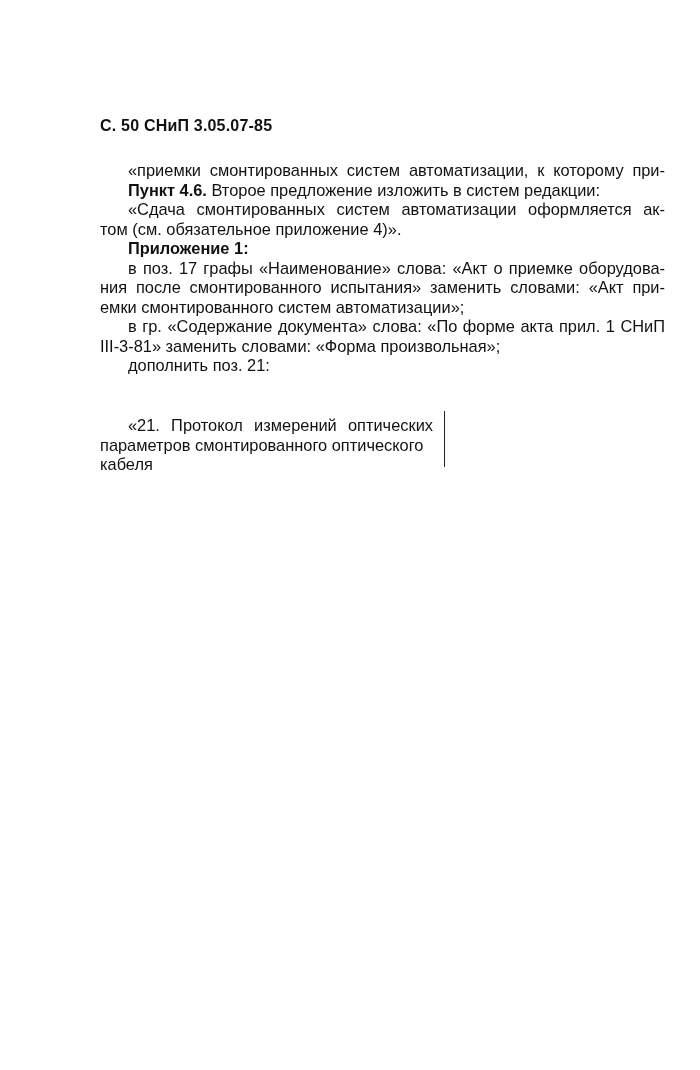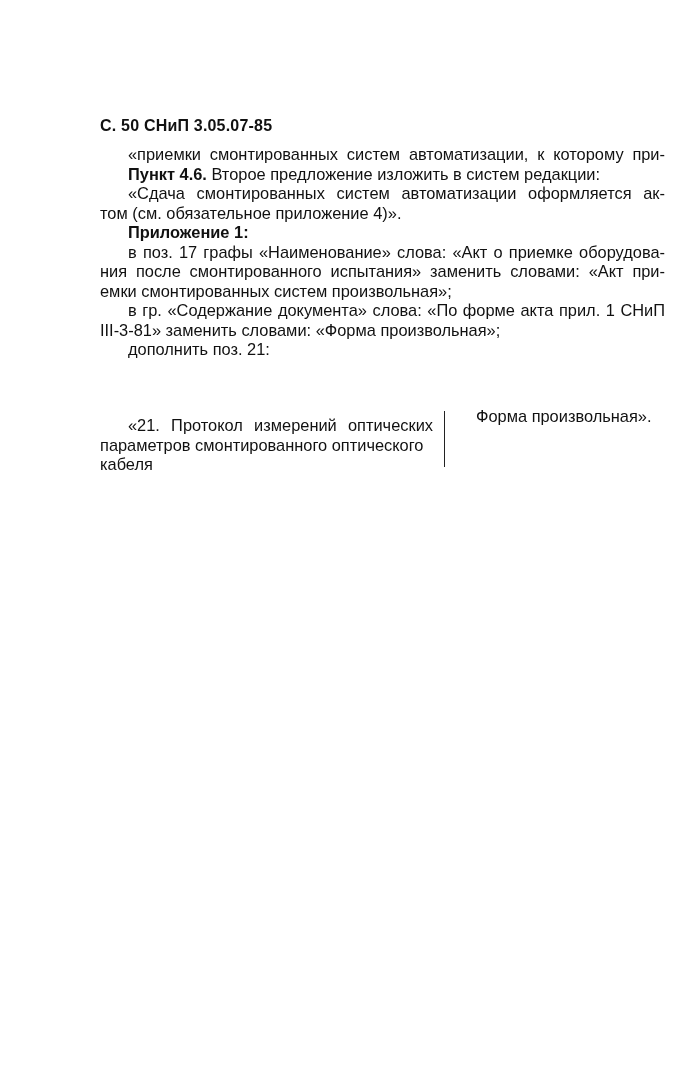--- a/index.html
+++ b/index.html
@@ -87,43 +87,42 @@
       white-space: nowrap;
     }
   </style>
 </head>
 <body>
 
 <div class="page">
 
   <div class="header">С. 50 СНиП 3.05.07-85</div>
 
-  <div class="text" style="top:145px;">
+  <div class="text" style="top:161px;">
     <span class="line just indent">«приемки смонтированных систем автоматизации, к которому при-</span>
 
     <span class="line indent"><span class="bold">Пункт 4.6.</span><span> Второе предложение изложить в систем редакции:</span></span>
 
     <span class="line just indent">«Сдача смонтированных систем автоматизации оформляется ак-</span>
     <span class="line">том (см. обязательное приложение 4)».</span>
 
     <span class="line indent bold">Приложение 1:</span>
 
     <span class="line just indent">в поз. 17 графы «Наименование» слова: «Акт о приемке оборудова-</span>
     <span class="line just">ния после смонтированного испытания» заменить словами: «Акт при-</span>
-    <span class="line">емки смонтированных систем произвольная»;</span>
+    <span class="line">емки смонтированного систем автоматизации»;</span>
 
     <span class="line just indent">в гр. «Содержание документа» слова: «По форме акта прил. 1 СНиП</span>
     <span class="line">III-3-81» заменить словами: «Форма произвольная»;</span>
 
     <span class="line indent">дополнить поз. 21:</span>
   </div>
 
   <div class="table-row">
     <div class="cell-left">
       <span class="line just indent">«21. Протокол измерений оптических</span>
       <span class="line">параметров смонтированного оптического</span>
       <span class="line">кабеля</span>
     </div>
     <div class="divider"></div>
-    <div class="cell-right">Форма произвольная».</div>
   </div>
 
 </div>
 
 </body></html>

